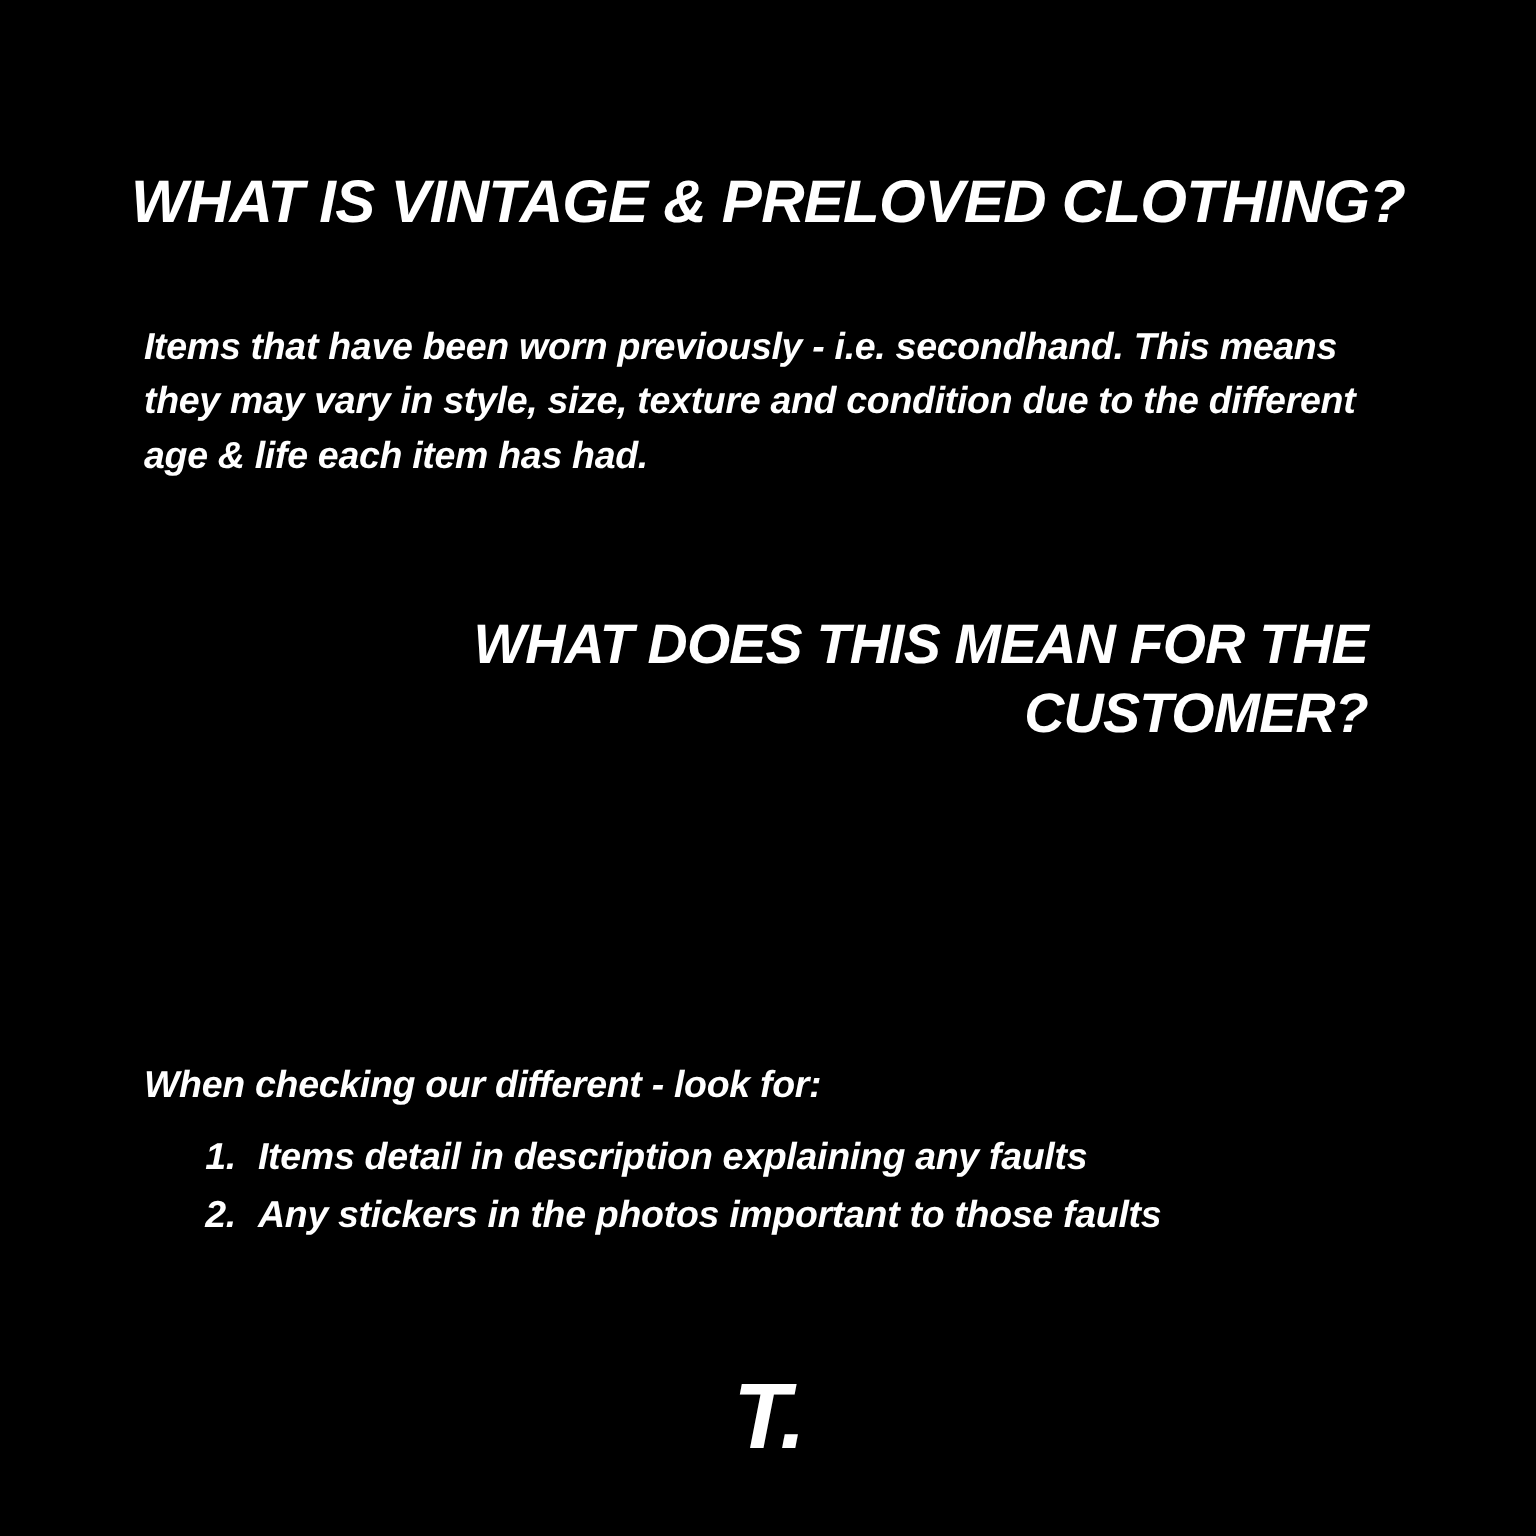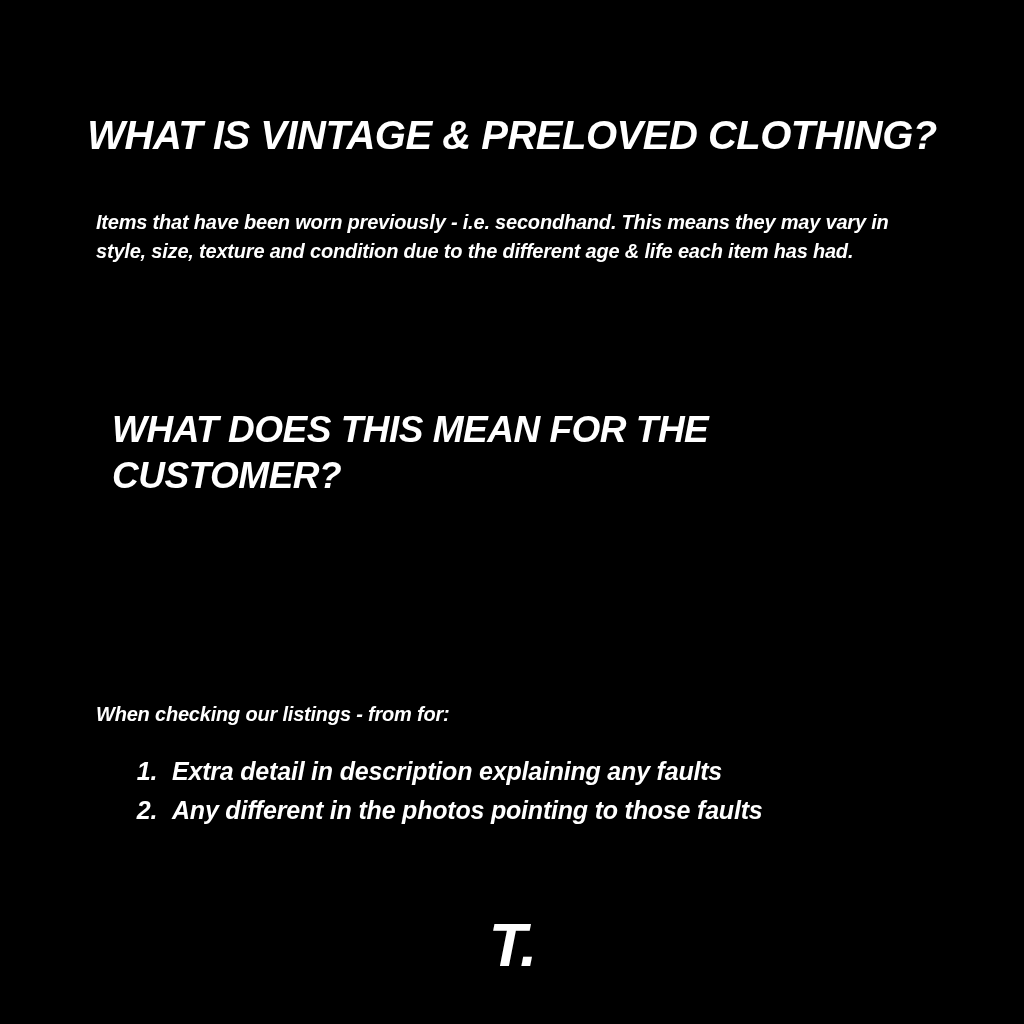--- a/index.html
+++ b/index.html
@@ -32,33 +32,33 @@
     font-style: italic;
     letter-spacing: -0.5px;
     text-transform: uppercase;
     line-height: 1.15;
     margin-top: 40px;
   }
   .body-block {
     position: absolute;
     left: 96px;
     width: 836px;
-    font-size: 20px;
+    font-size: 25px;
     font-weight: 700;
     font-style: italic;
     line-height: 1.45;
     letter-spacing: -0.2px;
   }
   #para-intro { top: 188px; }
   .heading-sub {
     position: absolute;
     top: 376px;
     left: 112px;
     width: 800px;
-    text-align: left;
+    text-align: right;
     font-size: 37px;
     font-weight: 700;
     font-style: italic;
     letter-spacing: -0.5px;
     text-transform: uppercase;
     line-height: 1.25;
   }
   #para-customer { top: 528px; }
   #para-checking { top: 680px; }
   .list {
@@ -95,22 +95,22 @@
 
 <div class="page">
 
   <h1 class="heading-main">WHAT IS VINTAGE &amp; PRELOVED CLOTHING?</h1>
 
   <p class="body-block" id="para-intro">Items that have been worn previously - i.e. secondhand. This means they may vary in style, size, texture and condition due to the different age &amp; life each item has had.</p>
 
   <h2 class="heading-sub">WHAT DOES THIS MEAN FOR THE CUSTOMER?</h2>
 
 
-  <p class="body-block" id="para-checking">When checking our listings - from for:</p>
+  <p class="body-block" id="para-checking">When checking our different - look for:</p>
 
   <ol class="list">
-    <li>Extra detail in description explaining any faults</li>
-    <li>Any different in the photos pointing to those faults</li>
+    <li>Items detail in description explaining any faults</li>
+    <li>Any stickers in the photos important to those faults</li>
   </ol>
 
   <div class="logo">T.</div>
 
 </div>
 
 </body></html>

